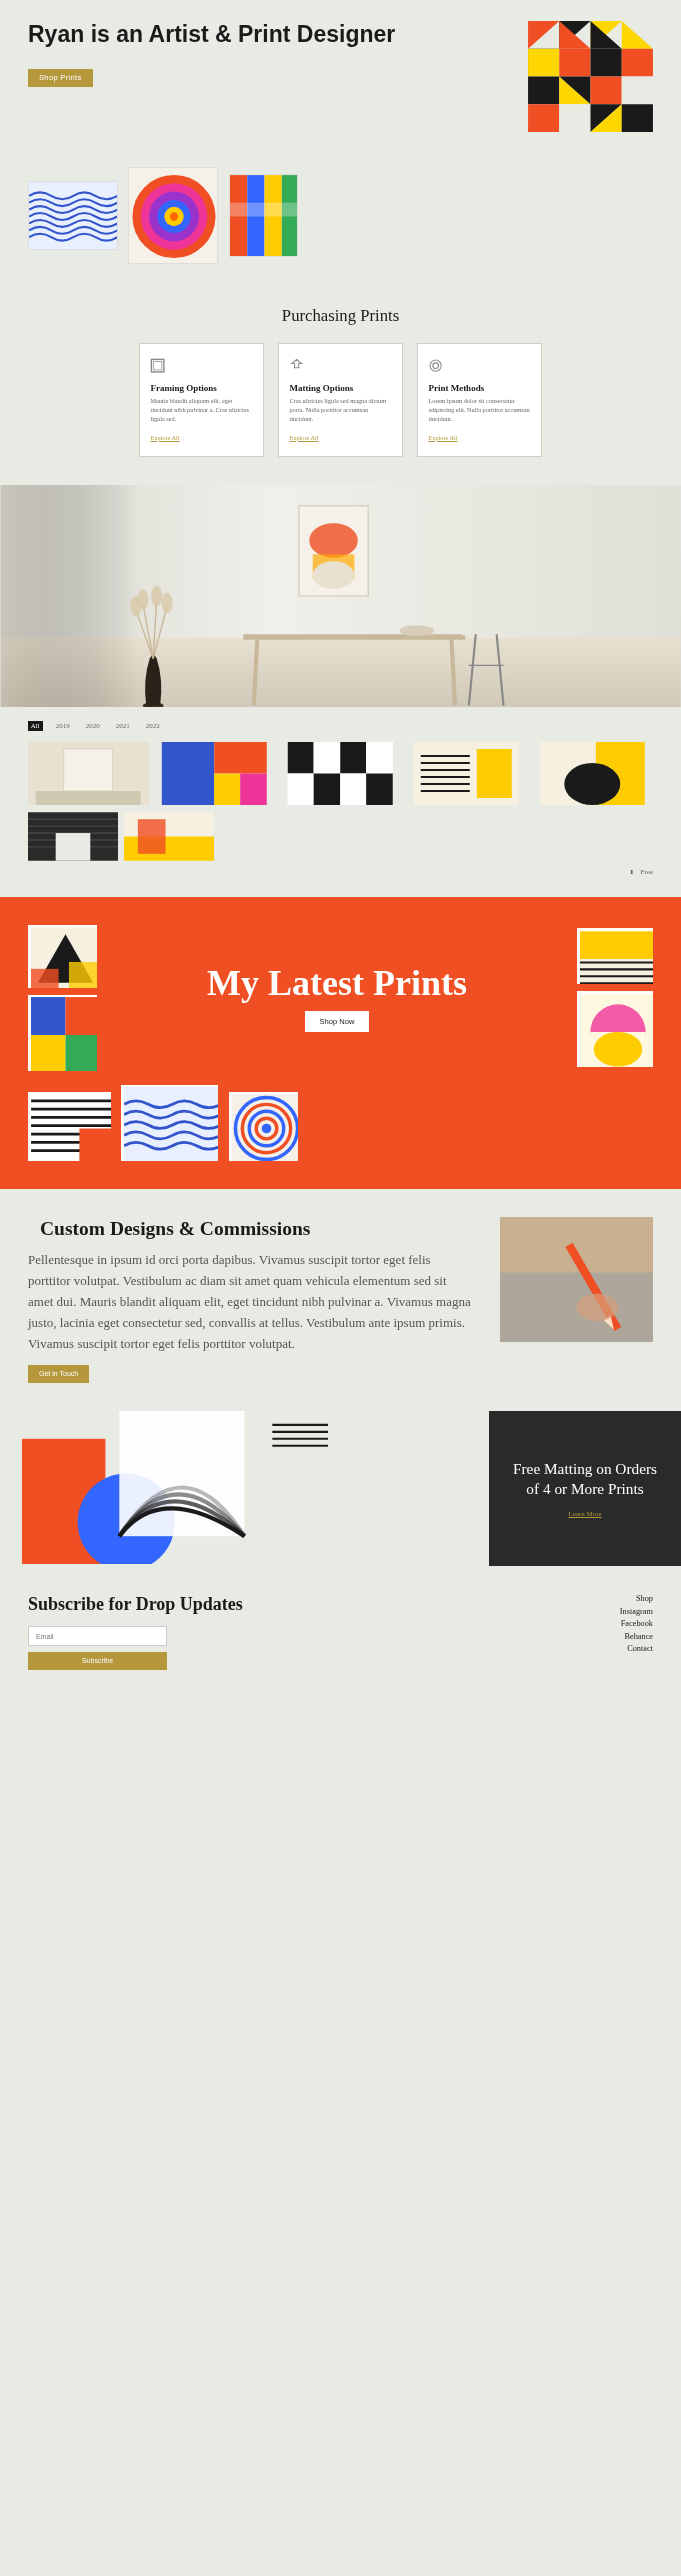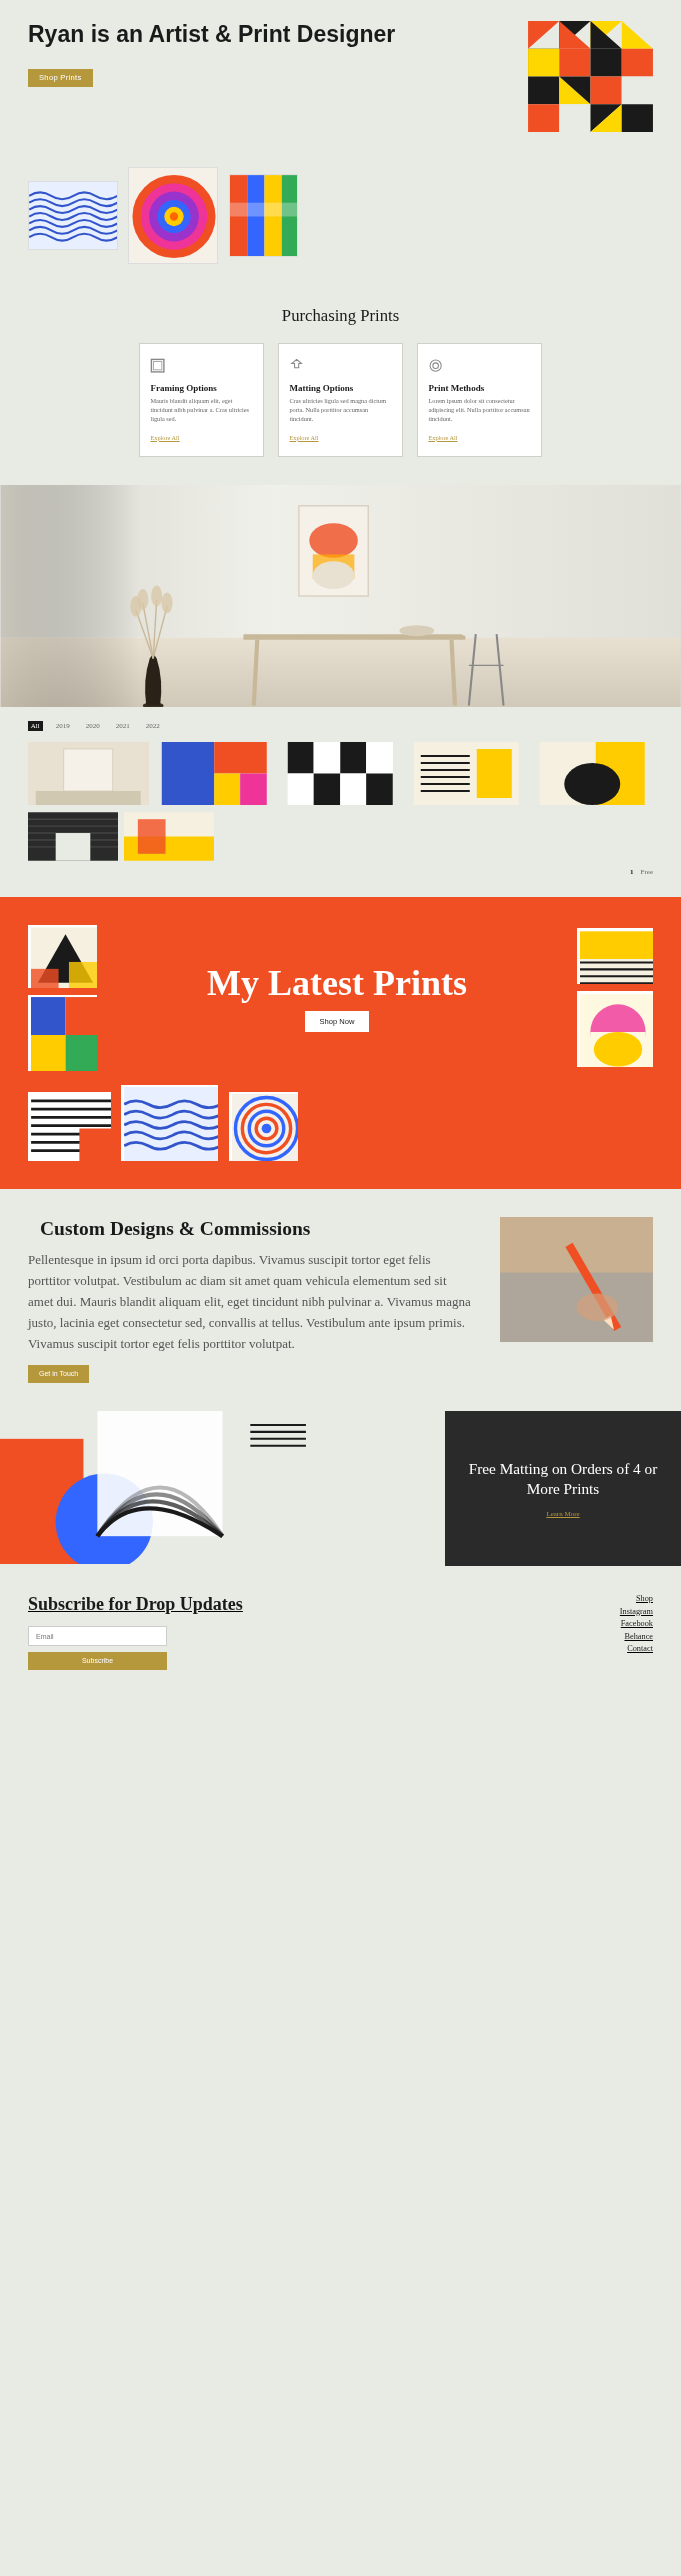--- a/index.html
+++ b/index.html
@@ -255,21 +255,21 @@
       display: flex;
       min-height: 139px;
     }
     .matting-left {
       flex: 1;
       background: #e8ebe4;
       position: relative;
       overflow: hidden;
     }
     .matting-right {
-      width: 236px;
+      width: 192px;
       background: #2a2a2a;
       display: flex;
       flex-direction: column;
       align-items: center;
       justify-content: center;
       padding: 21px;
       text-align: center;
     }
     .matting-title {
       font-size: 15.3px;
@@ -286,21 +286,20 @@
       cursor: pointer;
     }
 
     
     .footer-section {
       background: #e8ebe4;
       padding: 28px;
       display: flex;
       justify-content: center;
       align-items: flex-start;
-      text-decoration: underline;
     }
     .footer-left { flex: 1; }
     .footer-title {
       font-size: 18px;
       font-weight: 700;
       color: #1a1a1a;
       line-height: 1.2;
       margin-bottom: 10.4px;
       font-family: 'Georgia', serif;
     }

